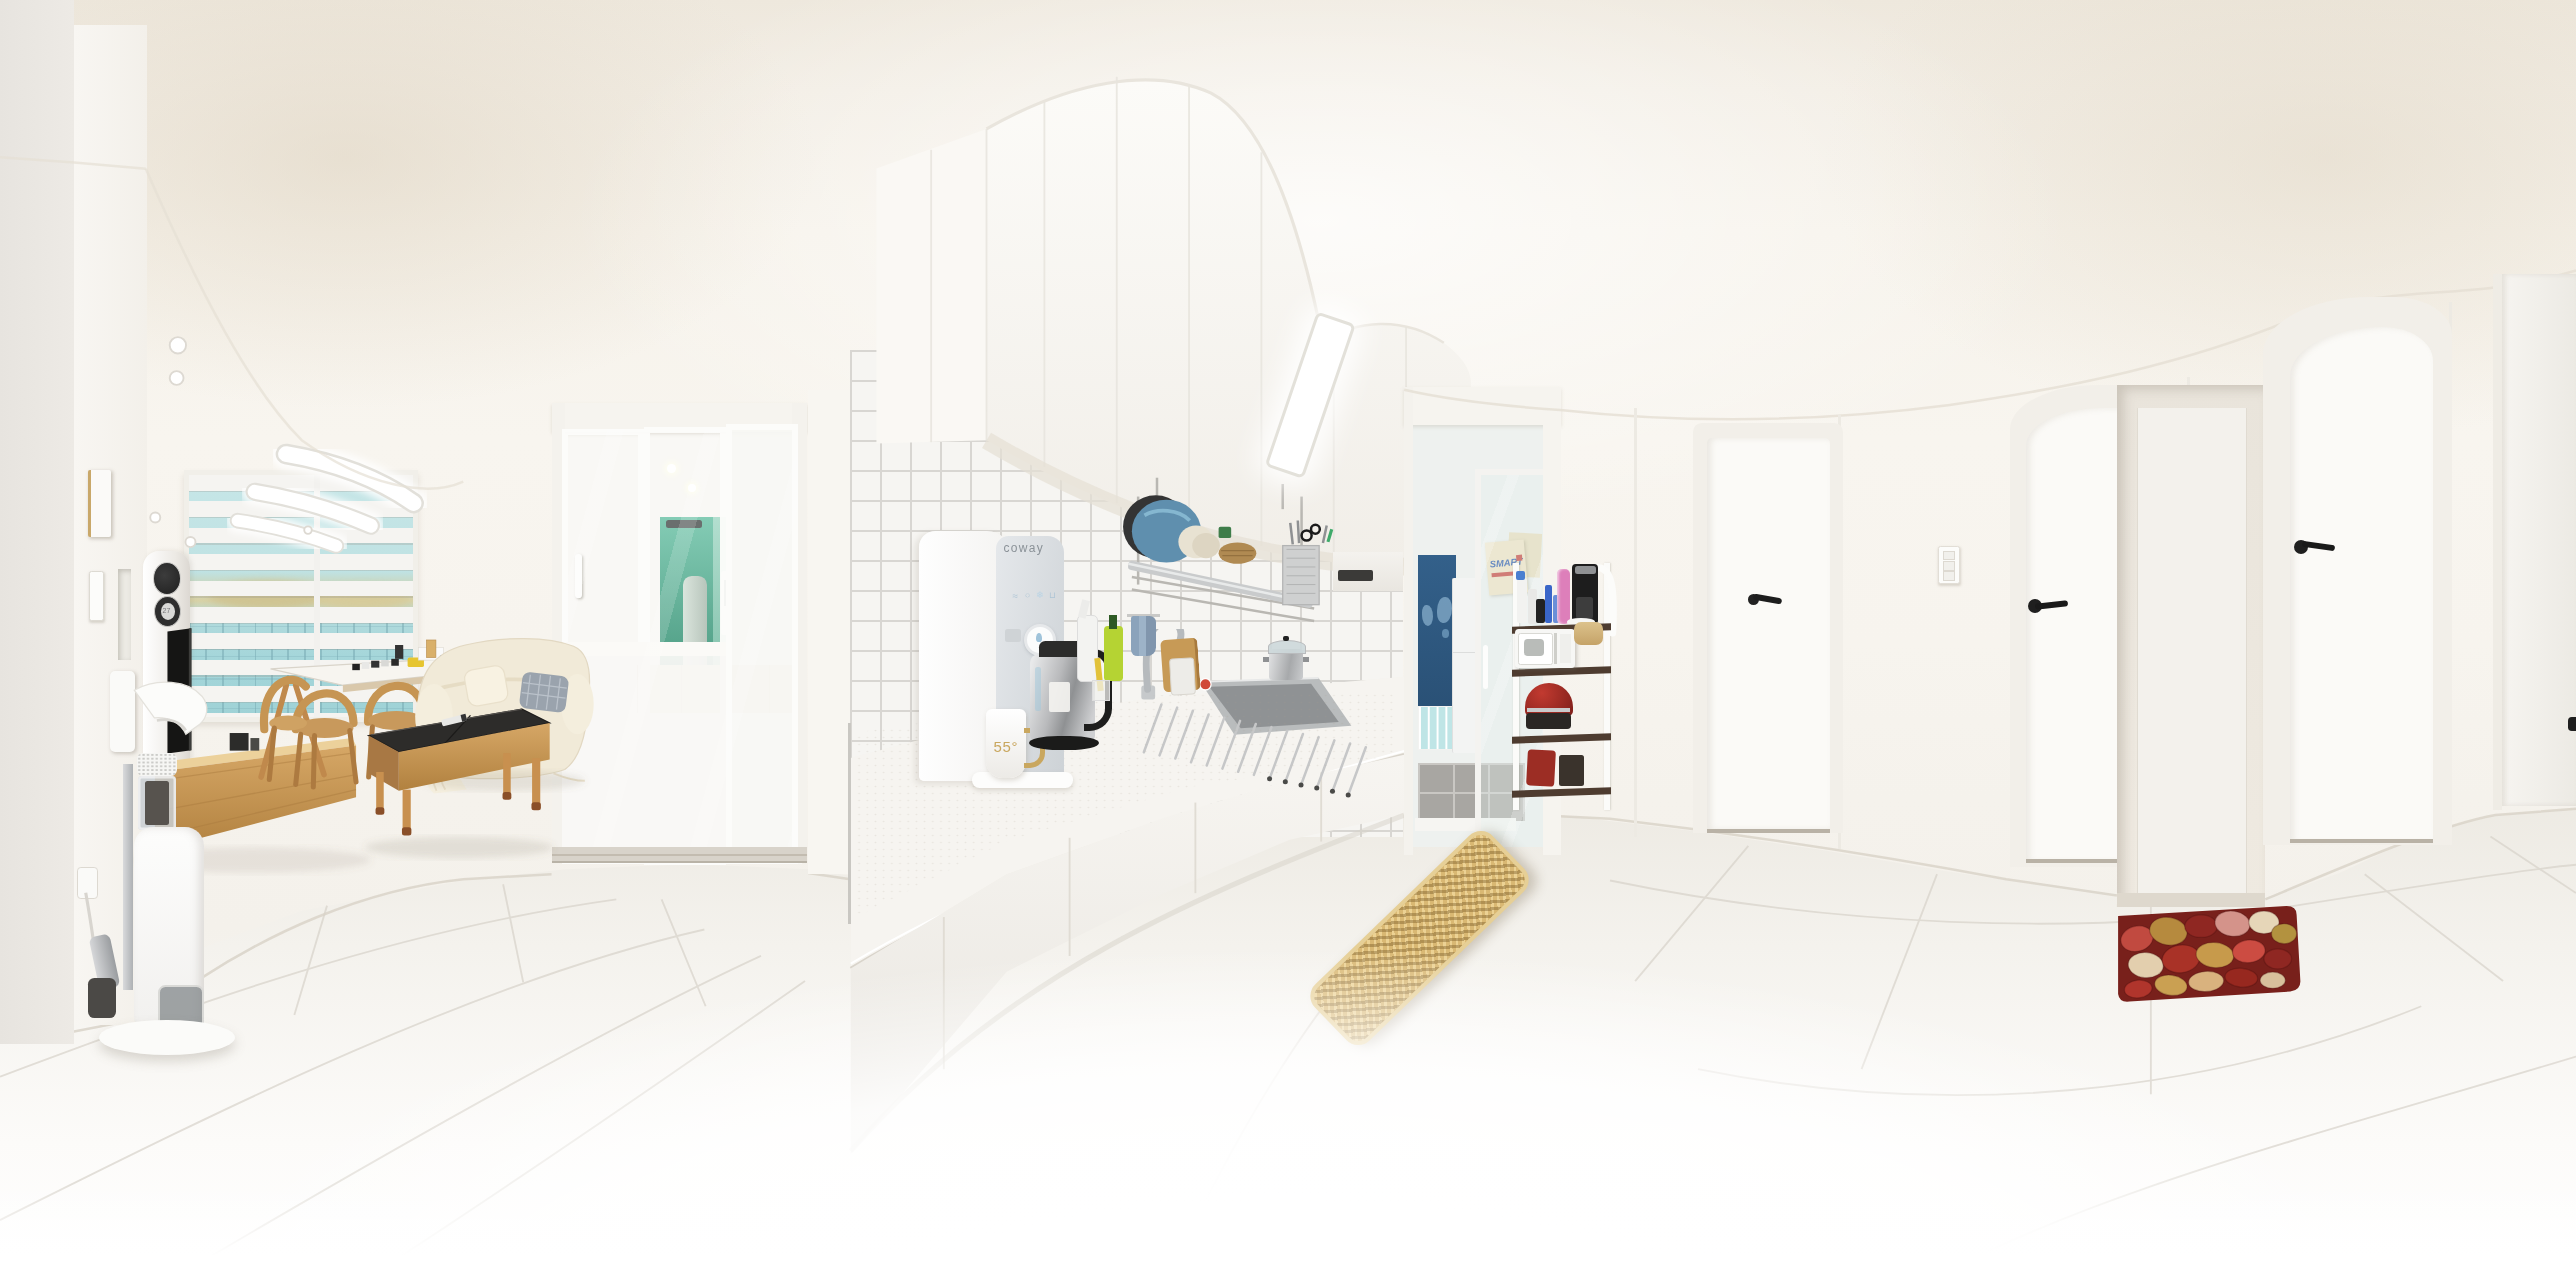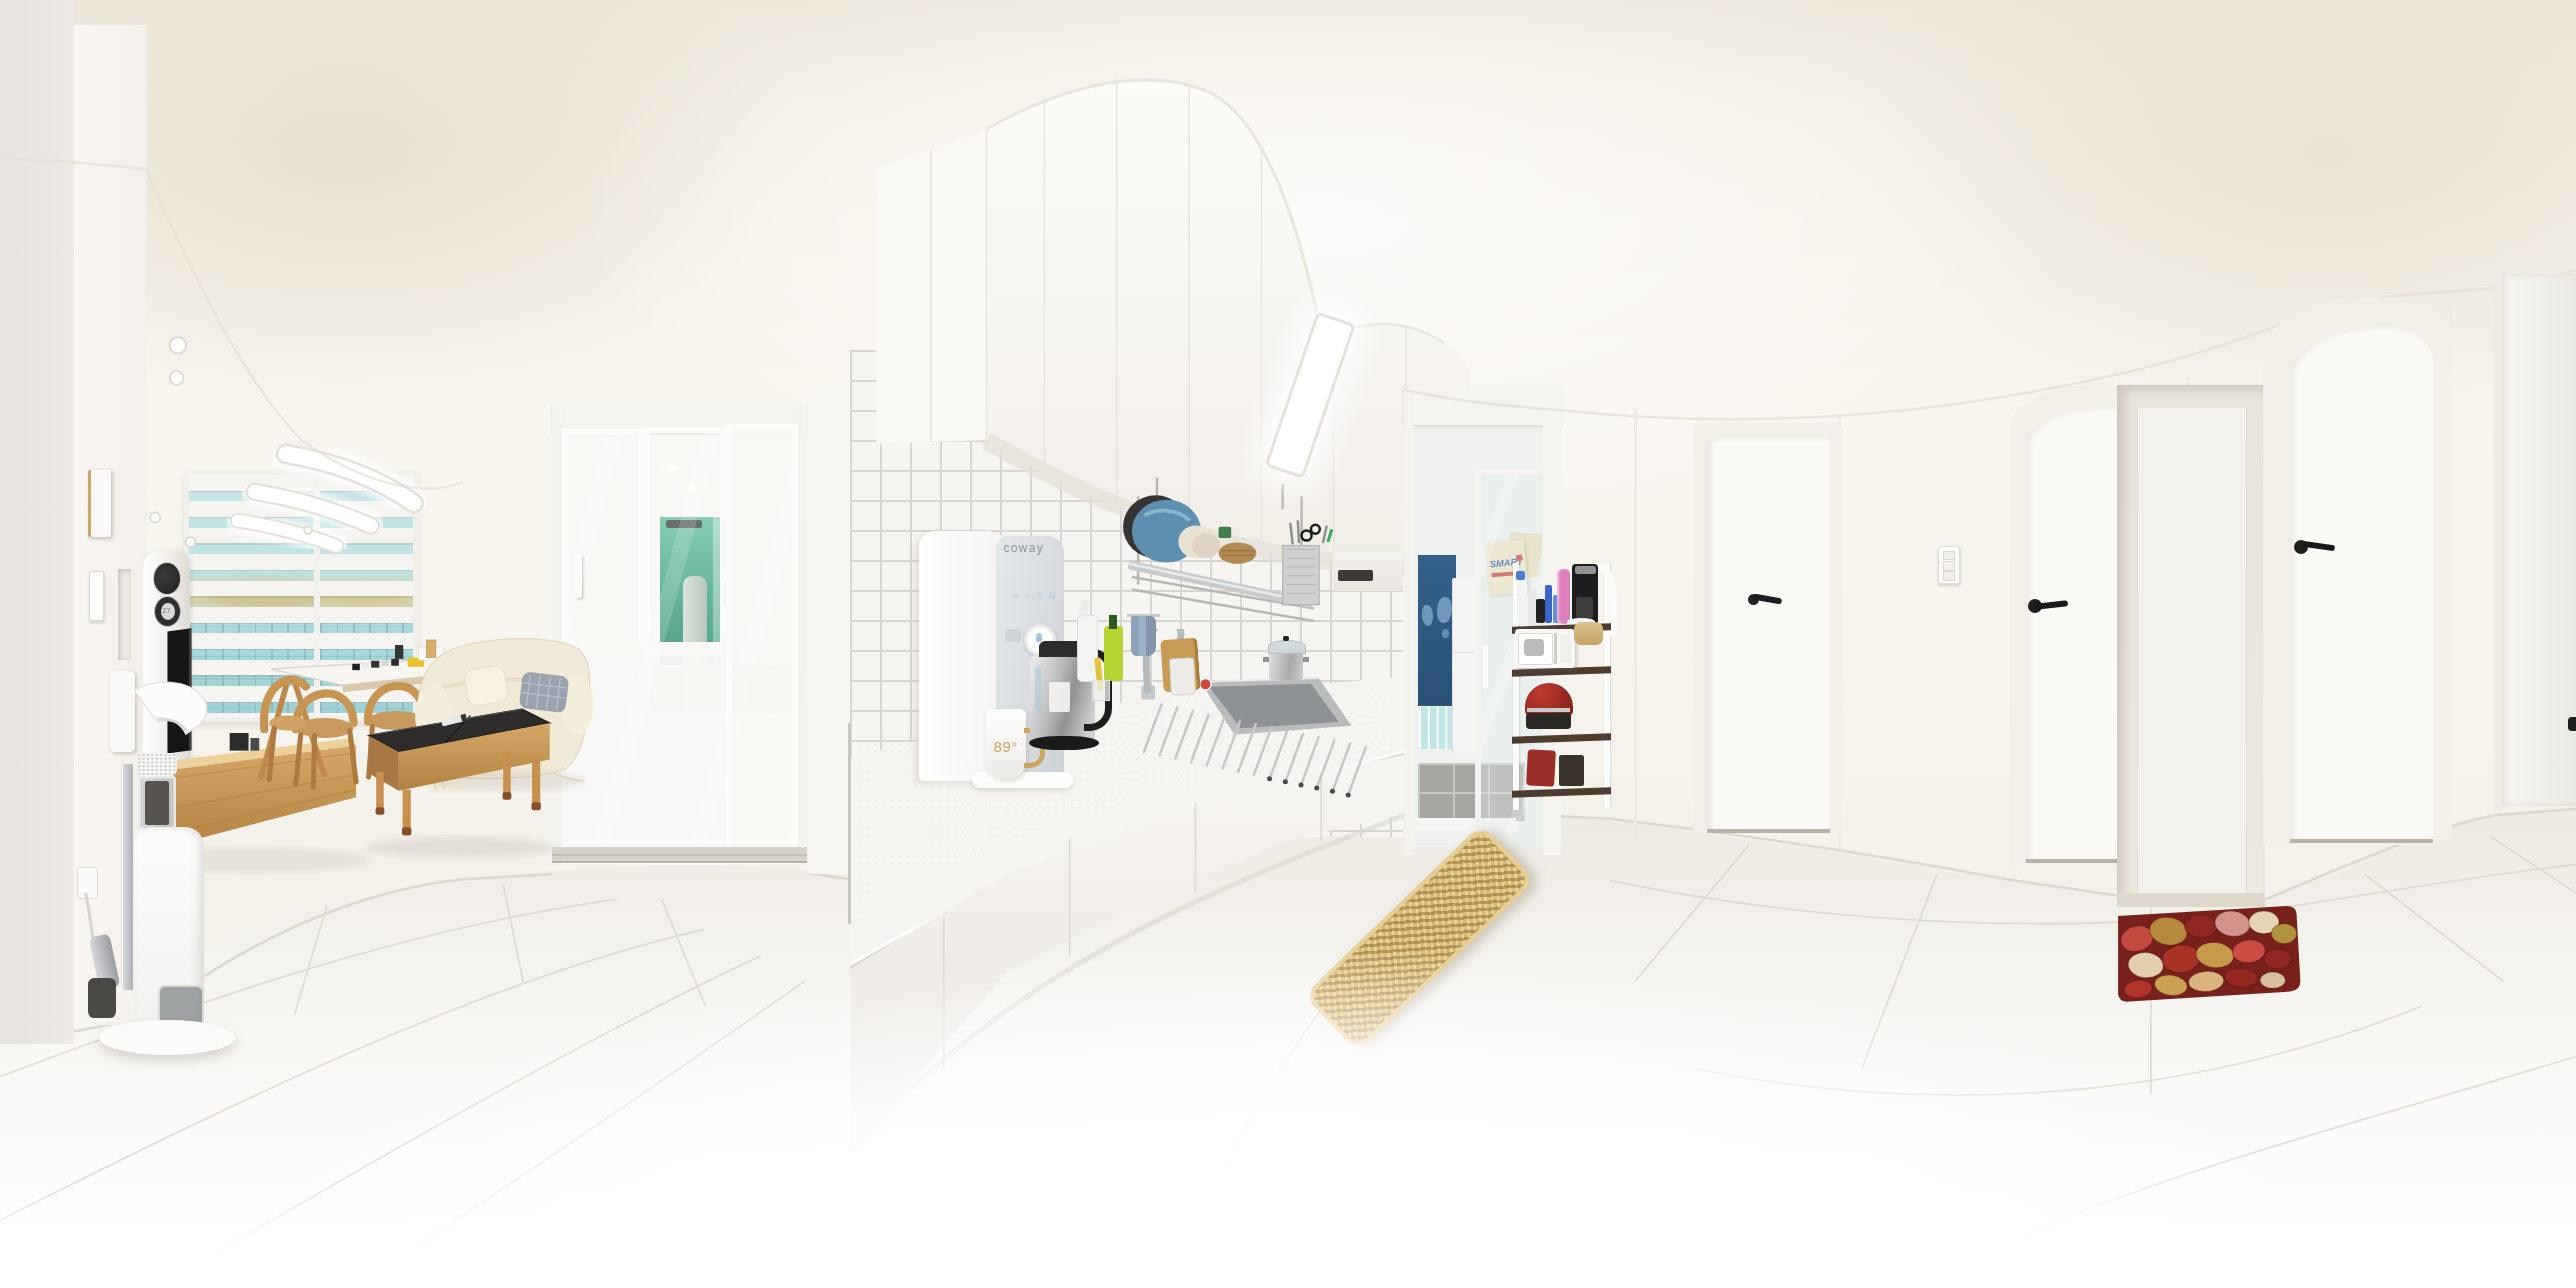--- a/index.html
+++ b/index.html
@@ -462,21 +462,21 @@
       border:3.1px solid #e6e8ea;background:#fbfcfc;box-shadow:0 1.3px 3.1px rgba(120,130,140,.3)">
       <div class="abs" style="left:8.8px;top:6.3px;width:6.3px;height:8.8px;background:#9fc3da;border-radius:50% 50% 50% 50%/60% 60% 40% 40%"></div>
     </div>
   </div>
   <div class="abs" style="left:1005px;top:629px;width:16.4px;height:12.6px;background:#cfd3d6;border-radius:2.5px"></div>
   <div class="abs" style="left:972px;top:772px;width:101px;height:16.4px;background:#fdfdfc;border-radius:7.5px;
     box-shadow:0 2.5px 5px rgba(140,130,110,.25)"></div>
 
   <div class="abs" style="left:986px;top:709px;width:40px;height:69px;
     background:linear-gradient(180deg,#ffffff,#eceae6);border-radius:6.3px 6.3px 16.4px 16.4px;box-shadow:1.3px 2.5px 5px rgba(130,120,100,.25)">
-    <span class="txt" style="left:7.5px;top:29px;font-size:15px;color:#c9a75f;letter-spacing:0.6px">89°</span>
+    <span class="txt" style="left:7.5px;top:29px;font-size:15px;color:#c9a75f;letter-spacing:0.6px">55°</span>
   </div>
   <div class="abs" style="left:1024px;top:728px;width:16.4px;height:30px;
     border:5.7px solid #c9a75f;border-left:none;border-radius:0 15px 15px 0"></div>
 
   <div class="abs" style="left:1030px;top:654px;width:65px;height:88px;
     background:linear-gradient(105deg,#e8e9ea 5%,#b9babc 40%,#8f9193 60%,#cfd0d2 90%);border-radius:8.8px 11.3px 6.3px 6.3px"></div>
   <div class="abs" style="left:1039px;top:641px;width:45px;height:16.4px;background:#2c2c2b;border-radius:6.3px 6.3px 0 0"></div>
   <div class="abs" style="left:1084px;top:649px;width:21.4px;height:68px;
     border:7px solid #1e1e1d;border-left:none;border-radius:0 19px 22.6px 0"></div>
   <div class="abs" style="left:1049px;top:682px;width:21.4px;height:30px;background:rgba(244,243,240,.92);border-radius:1.9px"></div>

